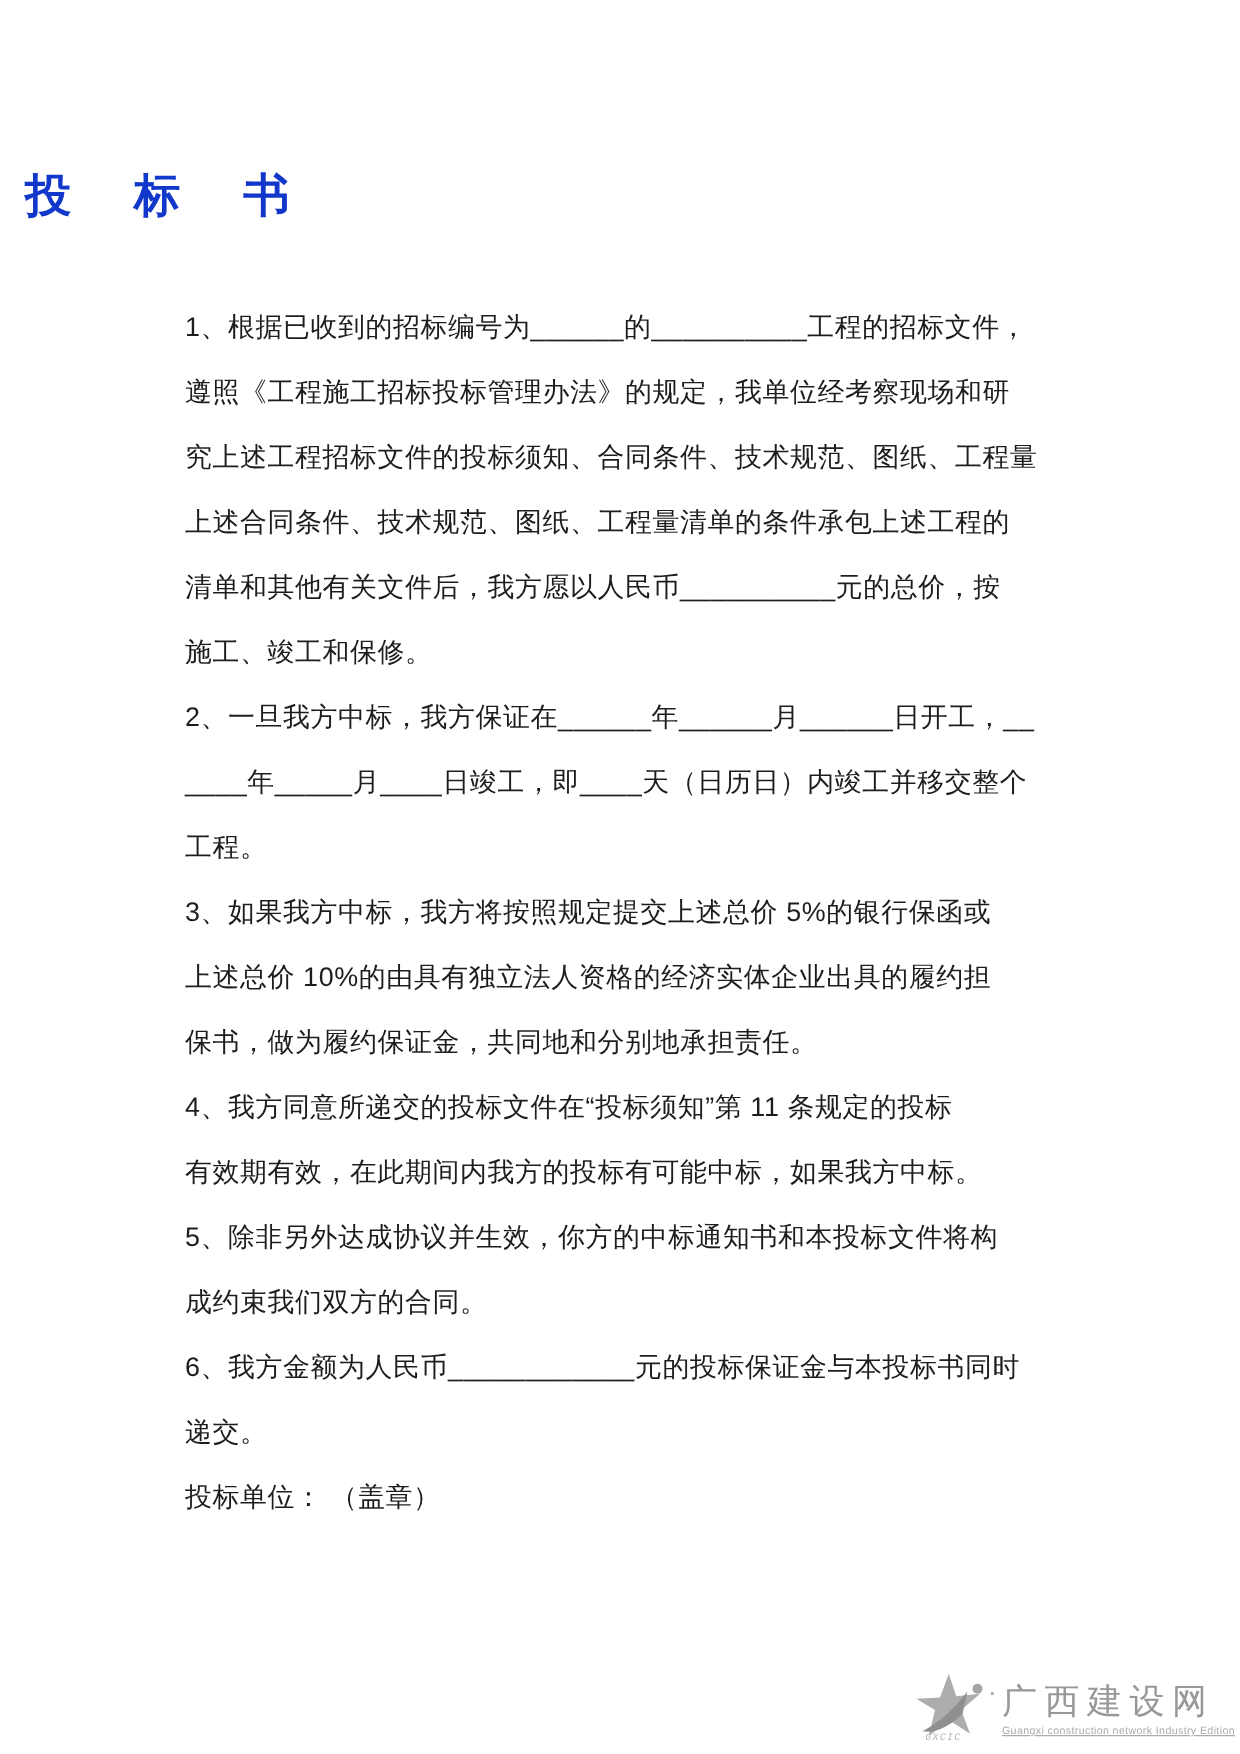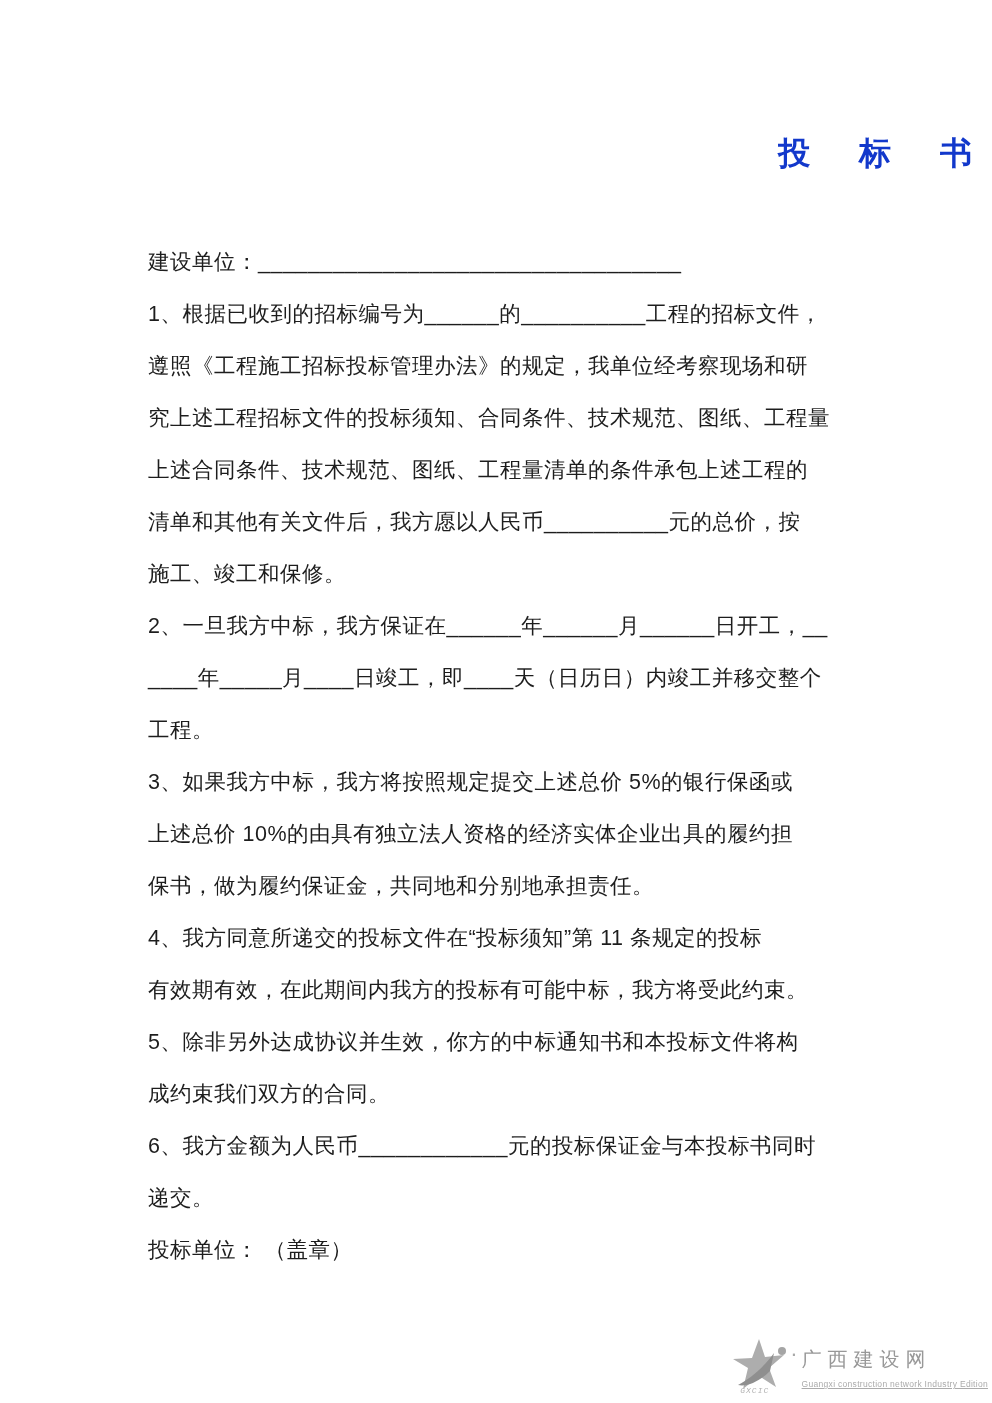--- a/index.html
+++ b/index.html
@@ -14,22 +14,22 @@
     background: #ffffff;
     font-family: "Liberation Sans", "DejaVu Sans", sans-serif;
     overflow: hidden;
   }
   .doc-title {
     position: absolute;
     top: 132px;
     left: 0;
     width: 100%;
     margin: 0;
-    text-align: right;
-    font-size: 32px;
+    text-align: left;
+    font-size: 37px;
     font-weight: bold;
     color: #1238cb;
     letter-spacing: 20px;
     text-indent: 20px;
     white-space: nowrap;
   }
   .doc-body {
     position: absolute;
     left: 148px;
     top: 236px;
@@ -74,22 +74,22 @@
     line-height: 10px;
     margin: 0 4px 26px 0;
     color: #a8a8a8;
   }
   .wm-textcol {
     display: flex;
     flex-direction: column;
     align-items: flex-start;
   }
   .wm-cn {
-    font-family: Liberation Mono, monospace;
-    font-size: 20px;
+    font-family: Liberation Sans, sans-serif;
+    font-size: 28px;
     letter-spacing: 6px;
     color: #989898;
     line-height: 32px;
     white-space: nowrap;
   }
   .wm-en {
     font-size: 8.5px;
     color: #ababab;
     letter-spacing: 0.3px;
     margin-top: 2px;
@@ -98,35 +98,34 @@
   }
 </style>
 </head>
 <body>
 
 <div class="page">
 
   <h1 class="doc-title">投 标 书</h1>
 
   <div class="doc-body">
-    <div class="doc-line">建设单位：__________________________________</div>
     <div class="doc-line">1、根据已收到的招标编号为______的__________工程的招标文件，</div>
     <div class="doc-line">遵照《工程施工招标投标管理办法》的规定，我单位经考察现场和研</div>
     <div class="doc-line">究上述工程招标文件的投标须知、合同条件、技术规范、图纸、工程量</div>
     <div class="doc-line">上述合同条件、技术规范、图纸、工程量清单的条件承包上述工程的</div>
     <div class="doc-line">清单和其他有关文件后，我方愿以人民币__________元的总价，按</div>
     <div class="doc-line">施工、竣工和保修。</div>
     <div class="doc-line">2、一旦我方中标，我方保证在______年______月______日开工，__</div>
     <div class="doc-line">____年_____月____日竣工，即____天（日历日）内竣工并移交整个</div>
     <div class="doc-line">工程。</div>
     <div class="doc-line">3、如果我方中标，我方将按照规定提交上述总价 5%的银行保函或</div>
     <div class="doc-line">上述总价 10%的由具有独立法人资格的经济实体企业出具的履约担</div>
     <div class="doc-line">保书，做为履约保证金，共同地和分别地承担责任。</div>
     <div class="doc-line">4、我方同意所递交的投标文件在“投标须知”第 11 条规定的投标</div>
-    <div class="doc-line">有效期有效，在此期间内我方的投标有可能中标，我方将受此约束。</div>
+    <div class="doc-line">有效期有效，在此期间内我方的投标有可能中标，如果我方中标。</div>
     <div class="doc-line">5、除非另外达成协议并生效，你方的中标通知书和本投标文件将构</div>
     <div class="doc-line">成约束我们双方的合同。</div>
     <div class="doc-line">6、我方金额为人民币____________元的投标保证金与本投标书同时</div>
     <div class="doc-line">递交。</div>
     <div class="doc-line">投标单位： （盖章）</div>
   </div>
 
   <div class="watermark">
     <span class="wm-star">
       <svg width="58" height="60" viewBox="0 0 58 60" xmlns="http://www.w3.org/2000/svg">

